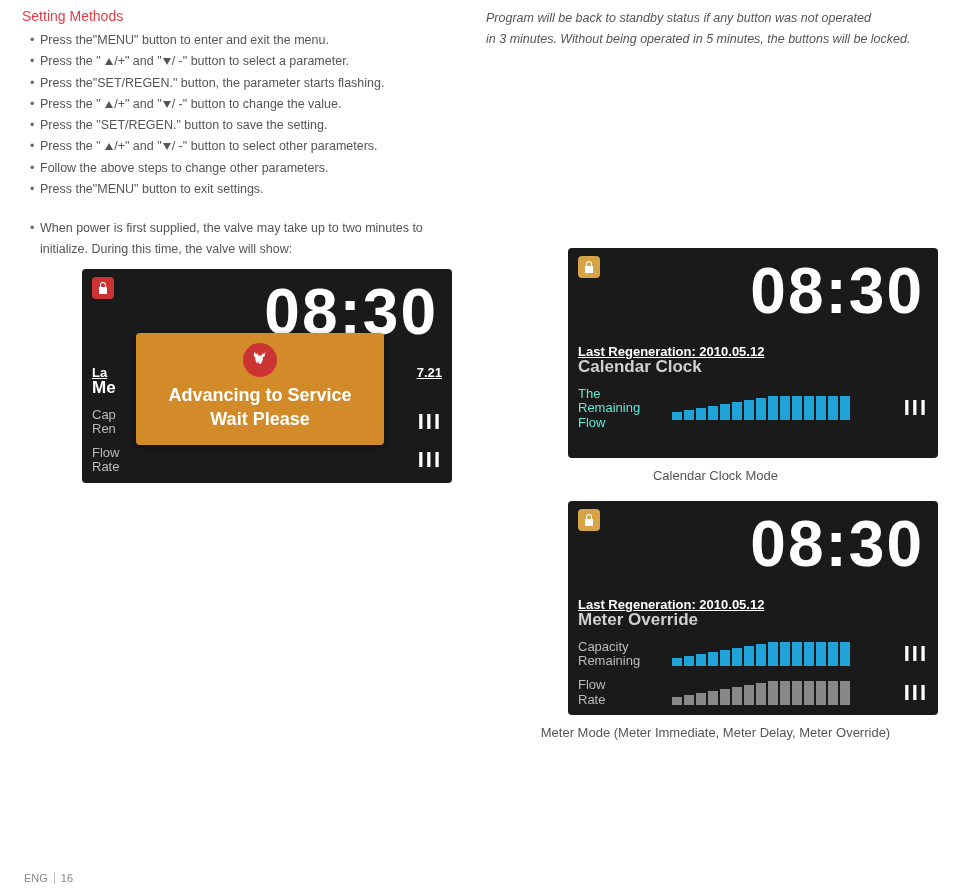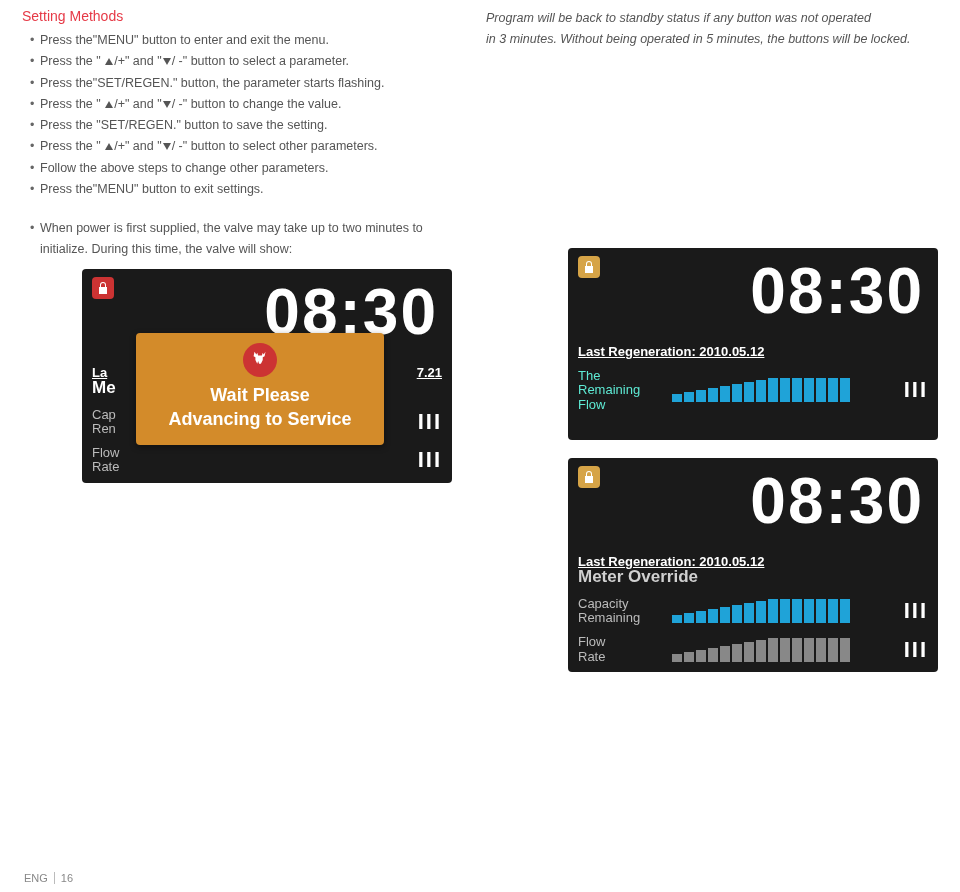--- a/index.html
+++ b/index.html
@@ -143,37 +143,38 @@
           <span>Flow</span><br><span>Rate</span>
         </div>
         <div class="ticks">III</div>
       </div>
       <div class="modal">
         <div class="deer-circle">
           <svg viewBox="0 0 24 24">
               <path d="M6 3l2 3 1-2 1 3h4l1-3 1 2 2-3-1 5-2 1v3l-2 4h-2l-1-3-1 3H9l-2-4v-3l-2-1 1-5z" fill="#fff"></path>
             </svg>
         </div>
+        <div class="modal-line">Advancing to Service</div>
         <div class="modal-line">Wait Please</div>
-        <div class="modal-line">Advancing to Service</div>
       </div>
     </div>
   </div>
 
   <div class="col">
     <div style="height:22px"></div>
 
     <div class="panel panel-right">
       <div class="lock-badge lock-gold">
         <svg viewBox="0 0 12 14">
             <path d="M3 6V4a3 3 0 016 0v2h1v7H2V6h1zm1 0h4V4a2 2 0 00-4 0v2z" fill="#fff"></path>
           </svg>
       </div>
       <div class="time">08:30</div>
       <div class="line-row">Last Regeneration: 2010.05.12</div>
+      <div class="line-sub">Calendar Clock</div>
       <div class="small-row">
         <div class="small-label" style="color:#5eead4">
           <span>The</span><br><span>Remaining</span><br><span>Flow</span>
         </div>
         <div class="bars">
           <div class="seg" style="height:8px"></div>
             <div class="seg" style="height:10px"></div>
             <div class="seg" style="height:12px"></div>
             <div class="seg" style="height:14px"></div>
             <div class="seg" style="height:16px"></div>
@@ -185,20 +186,21 @@
             <div class="seg" style="height:24px"></div>
             <div class="seg" style="height:24px"></div>
             <div class="seg" style="height:24px"></div>
             <div class="seg" style="height:24px"></div>
             <div class="seg" style="height:24px"></div>
         </div>
         <div class="ticks">III</div>
       </div>
       <div style="height:20px"></div>
     </div>
+    <div class="caption">Calendar Clock Mode</div>
 
     <div class="panel panel-right" style="margin-top:18px">
       <div class="lock-badge lock-gold">
         <svg viewBox="0 0 12 14">
             <path d="M3 6V4a3 3 0 016 0v2h1v7H2V6h1zm1 0h4V4a2 2 0 00-4 0v2z" fill="#fff"></path>
           </svg>
       </div>
       <div class="time">08:30</div>
       <div class="line-row">Last Regeneration: 2010.05.12</div>
       <div class="line-sub">Meter Override</div>
@@ -242,18 +244,19 @@
             <div class="seg" style="height:24px"></div>
             <div class="seg" style="height:24px"></div>
             <div class="seg" style="height:24px"></div>
             <div class="seg" style="height:24px"></div>
             <div class="seg" style="height:24px"></div>
             <div class="seg" style="height:24px"></div>
         </div>
         <div class="ticks">III</div>
       </div>
     </div>
+    <div class="caption">Meter Mode (Meter Immediate, Meter Delay, Meter Override)</div>
   </div>
 </div>
 
 <div class="footer">
   <span>ENG</span><span class="sep"></span><span>16</span>
 </div>
 
 </body></html>

